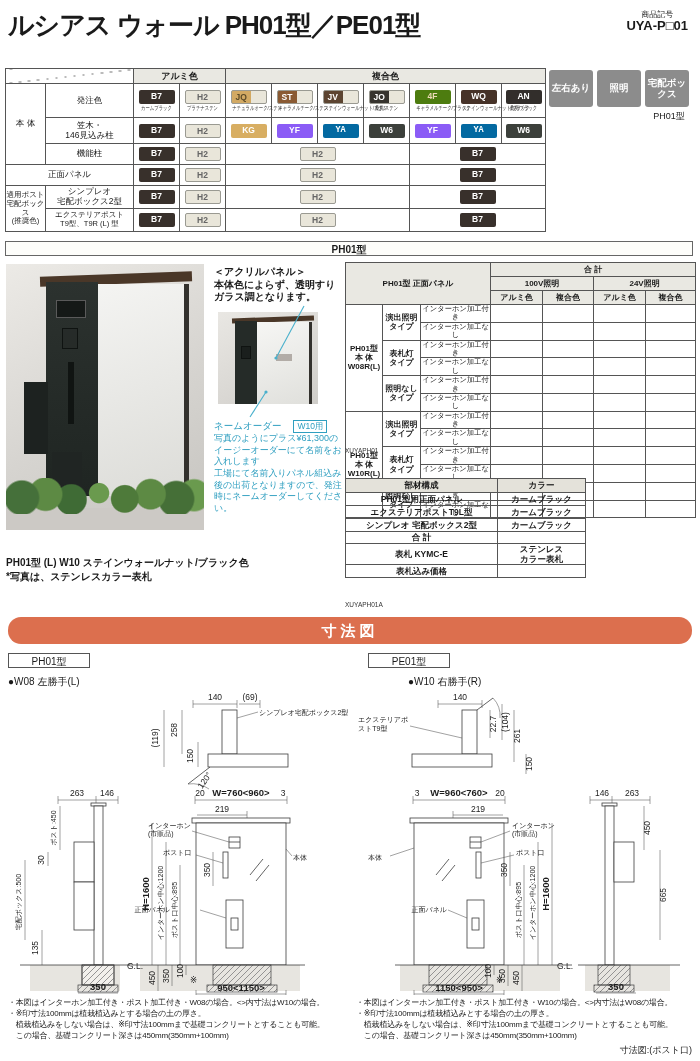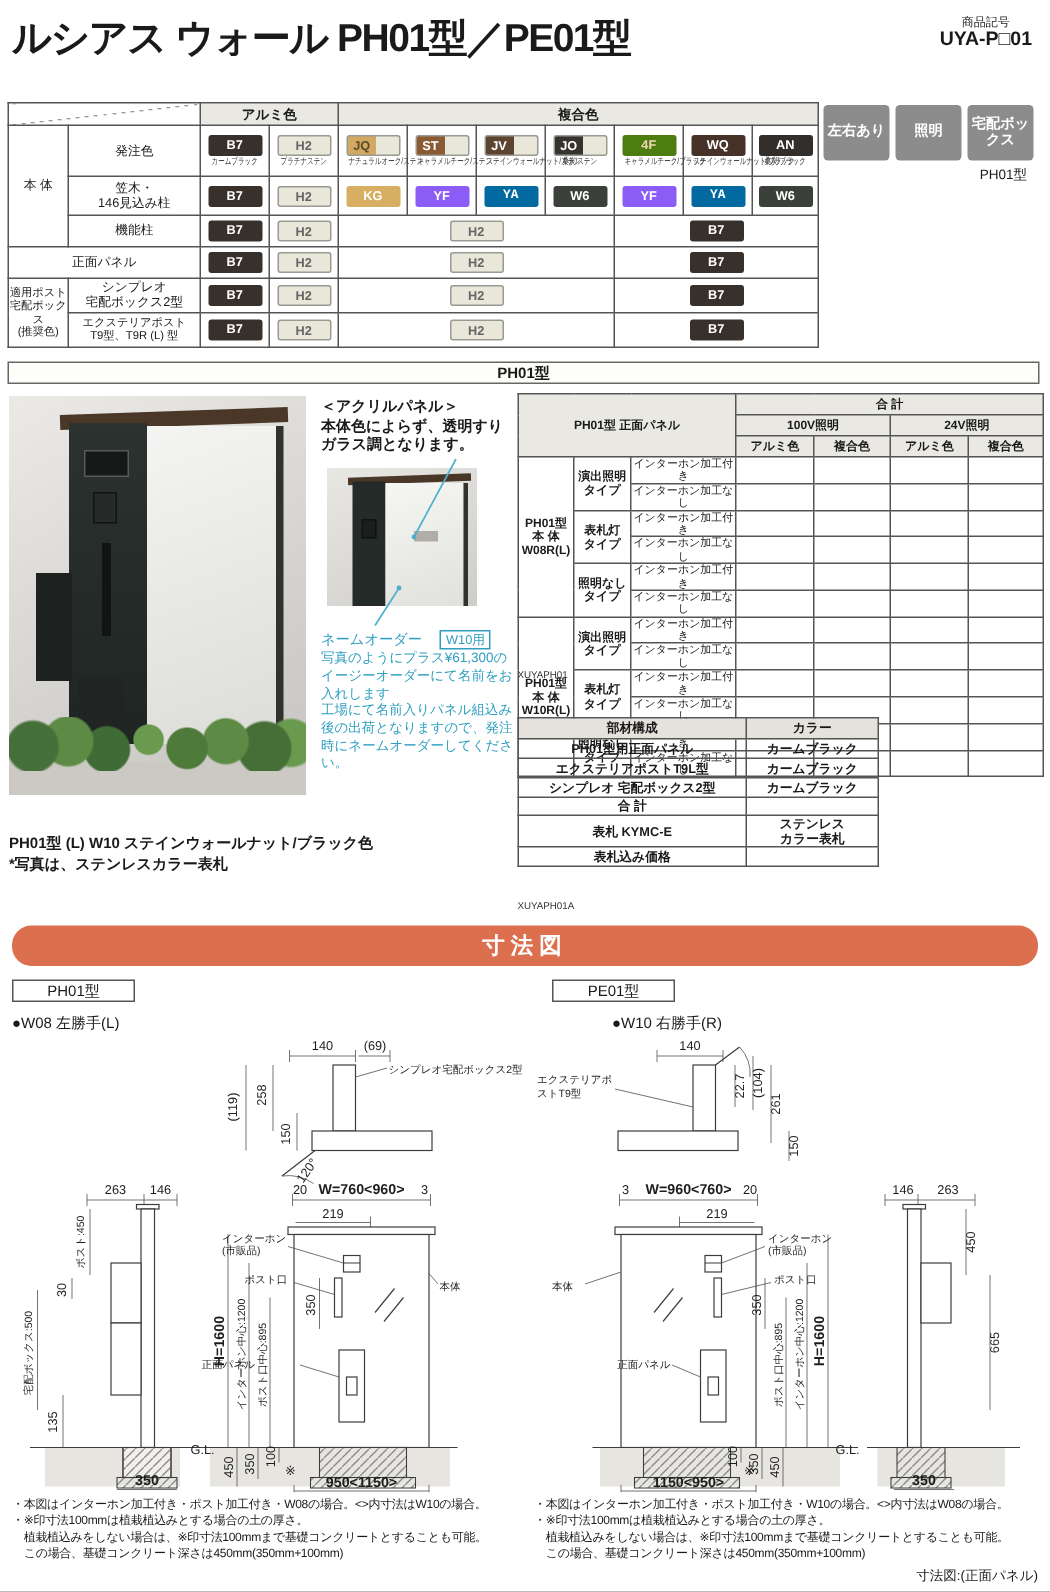--- a/index.html
+++ b/index.html
@@ -661,15 +661,15 @@
     <div>・※印寸法100mmは植栽植込みとする場合の土の厚さ。</div>
     <div>　植栽植込みをしない場合は、※印寸法100mmまで基礎コンクリートとすることも可能。</div>
     <div>　この場合、基礎コンクリート深さは450mm(350mm+100mm)</div>
   </div>
   <div class="abs fnote" id="fnote-r">
     <div>・本図はインターホン加工付き・ポスト加工付き・W10の場合。&lt;&gt;内寸法はW08の場合。</div>
     <div>・※印寸法100mmは植栽植込みとする場合の土の厚さ。</div>
     <div>　植栽植込みをしない場合は、※印寸法100mmまで基礎コンクリートとすることも可能。</div>
     <div>　この場合、基礎コンクリート深さは450mm(350mm+100mm)</div>
   </div>
-  <div class="abs" id="unitnote">寸法図:(正面パネル)</div>
+  <div class="abs" id="unitnote">寸法図:(ポスト口)</div>
 
 </div>
 
 </body></html>

